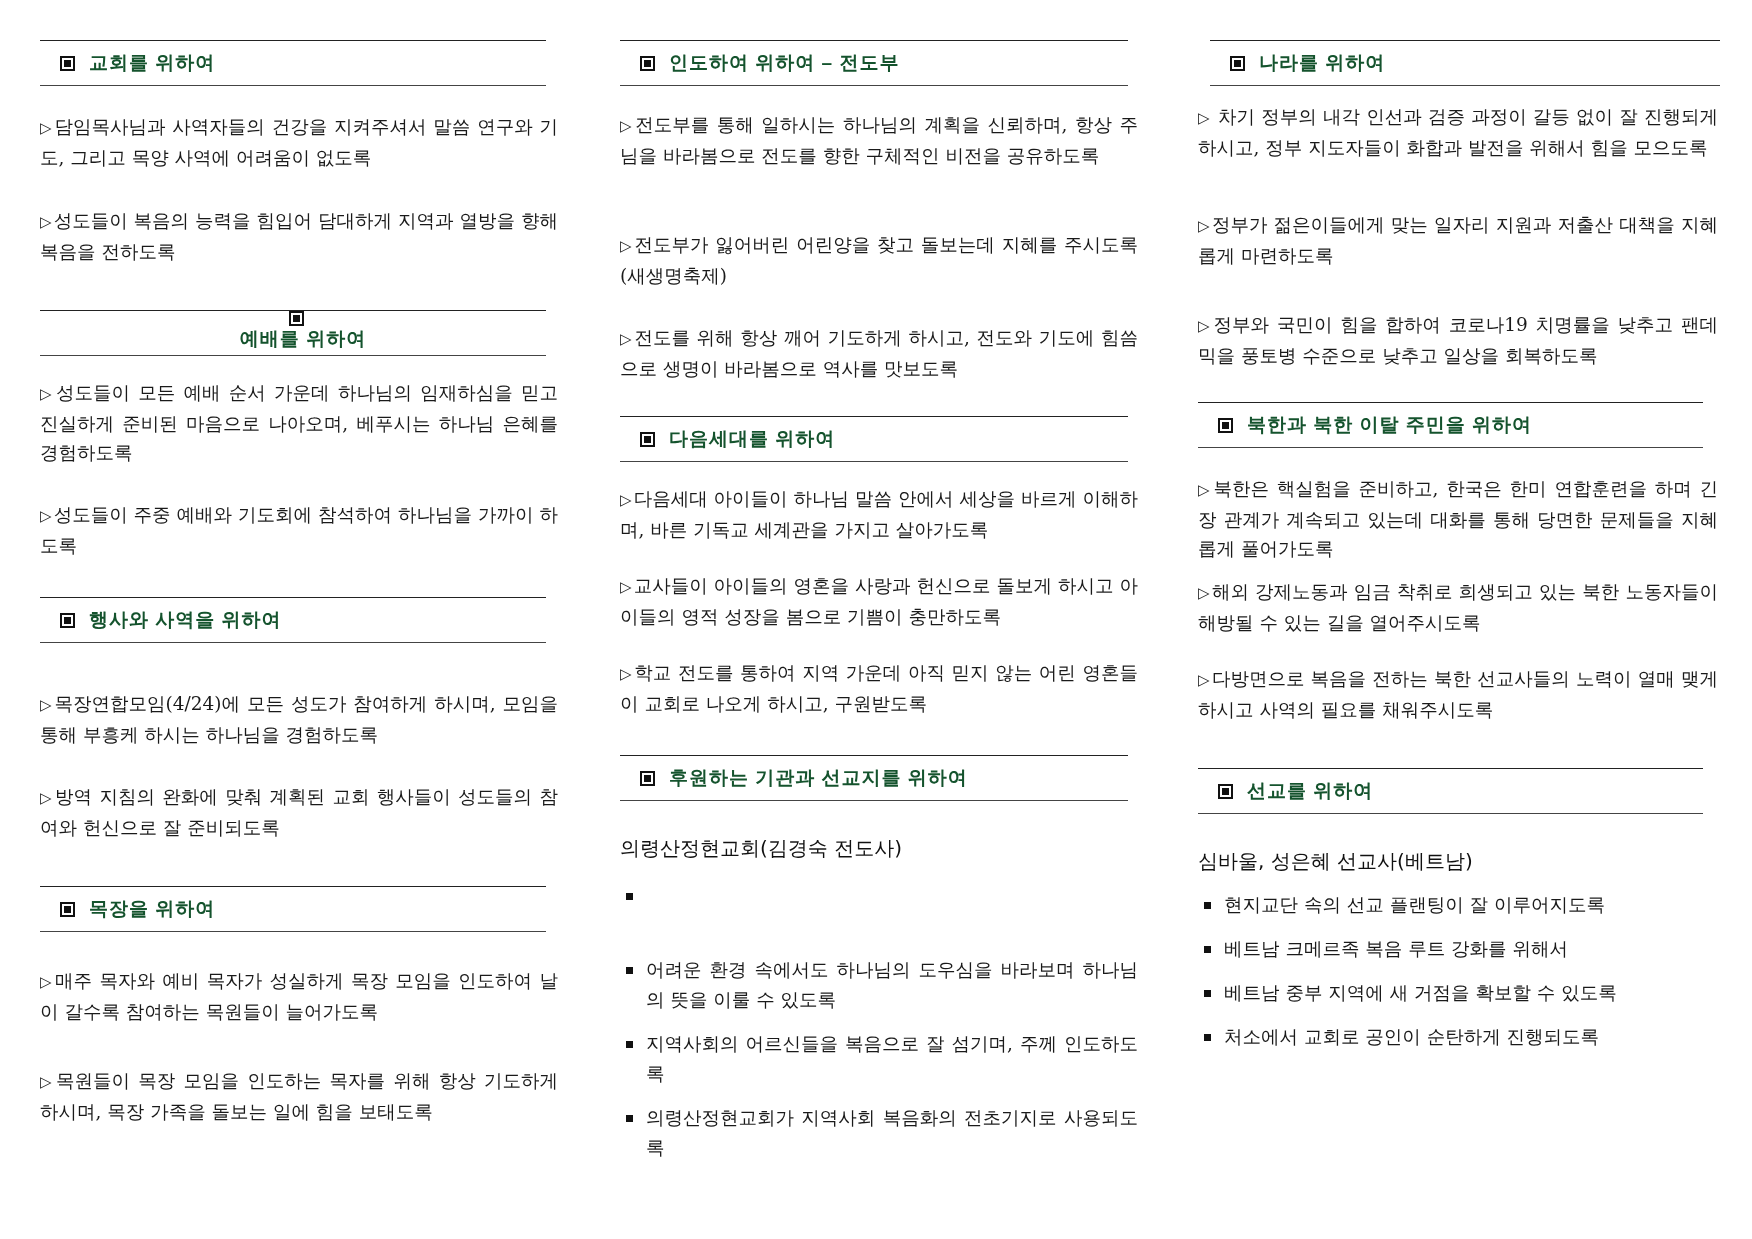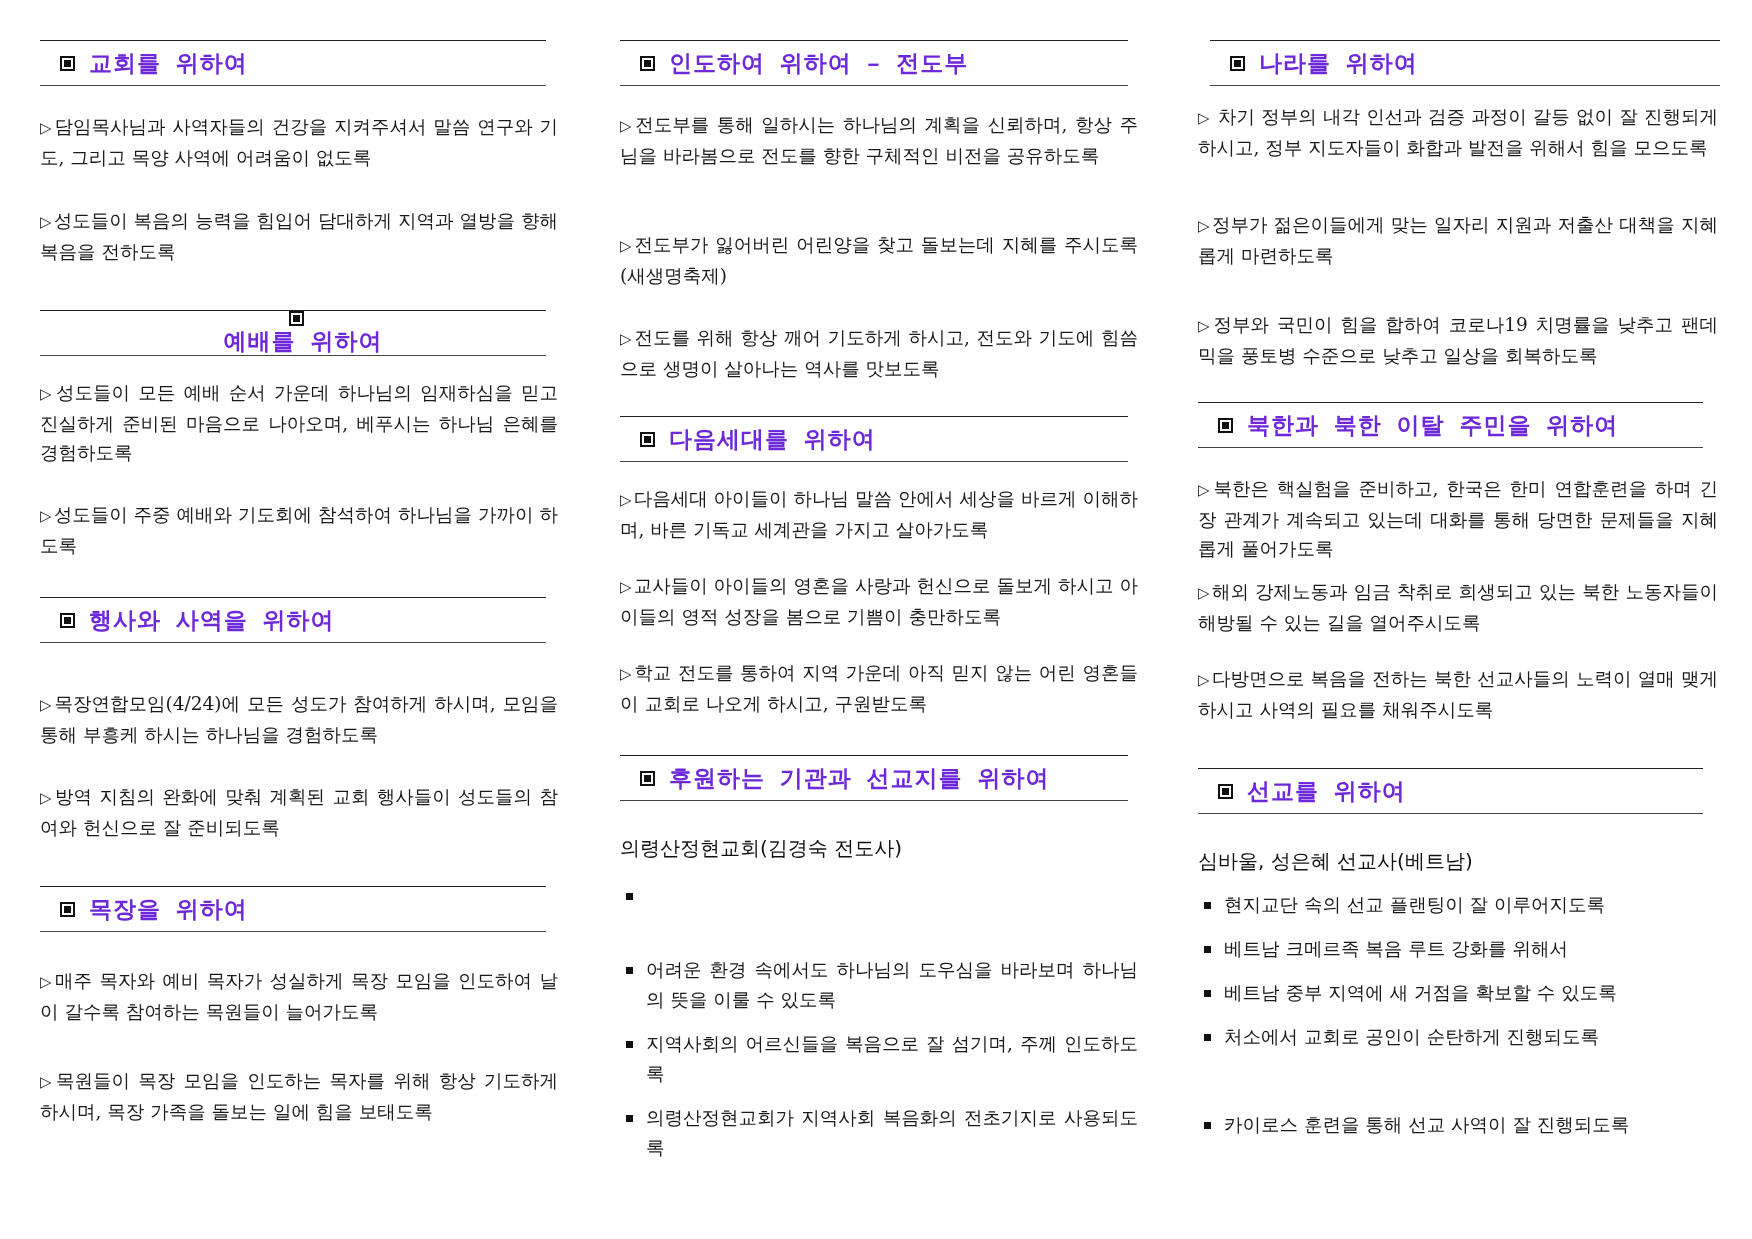--- a/index.html
+++ b/index.html
@@ -45,25 +45,25 @@
       margin-right: 14px;
       flex: none;
     }
     .heading .sq-icon::after {
       content: "";
       position: absolute;
       left: 2px; top: 2px; right: 2px; bottom: 2px;
       background: #111;
     }
     .heading .title {
-      font-family: Liberation Mono, monospace;
+      font-family: Liberation Sans, sans-serif;
       font-weight: bold;
-      font-size: 23px;
+      font-size: 19px;
       letter-spacing: 1px;
-      color: #6d28d9;
+      color: #14532d;
     }
 
     .item {
       position: absolute;
       left: 0;
       width: 100%;
       font-family: "DejaVu Serif", "Liberation Serif", serif;
       font-size: 18.5px;
       line-height: 29px;
       text-align: justify;
@@ -171,21 +171,21 @@
       <span class="sq-icon"></span>
       <span class="title">인도하여 위하여 – 전도부</span>
     </div>
     <div class="item" style="top:70px;">
       <span class="tri">▷</span><span>전도부를 통해 일하시는 하나님의 계획을 신뢰하며, 항상 주님을 바라봄으로 전도를 향한 구체적인 비전을 공유하도록</span>
     </div>
     <div class="item" style="top:190px;">
       <span class="tri">▷</span><span>전도부가 잃어버린 어린양을 찾고 돌보는데 지혜를 주시도록(새생명축제)</span>
     </div>
     <div class="item" style="top:283px;">
-      <span class="tri">▷</span><span>전도를 위해 항상 깨어 기도하게 하시고, 전도와 기도에 힘씀으로 생명이 살아나는 역사를 맛보도록</span>
+      <span class="tri">▷</span><span>전도를 위해 항상 깨어 기도하게 하시고, 전도와 기도에 힘씀으로 생명이 바라봄으로 역사를 맛보도록</span>
     </div>
   </div>
 
   <div class="section" style="top:416px;">
     <div class="heading" style="width:508px;">
       <span class="sq-icon"></span>
       <span class="title">다음세대를 위하여</span>
     </div>
     <div class="item" style="top:68px;">
       <span class="tri">▷</span><span>다음세대 아이들이 하나님 말씀 안에서 세상을 바르게 이해하며, 바른 기독교 세계관을 가지고 살아가도록</span>
@@ -264,17 +264,14 @@
     </div>
     <div class="bullet" style="top:166px;">
       <span class="sqb"></span><span>베트남 크메르족 복음 루트 강화를 위해서</span>
     </div>
     <div class="bullet" style="top:210px;">
       <span class="sqb"></span><span>베트남 중부 지역에 새 거점을 확보할 수 있도록</span>
     </div>
     <div class="bullet" style="top:254px;">
       <span class="sqb"></span><span>처소에서 교회로 공인이 순탄하게 진행되도록</span>
     </div>
-    <div class="bullet" style="top:342px;">
-      <span class="sqb"></span><span>카이로스 훈련을 통해 선교 사역이 잘 진행되도록</span>
-    </div>
   </div>
 </div>
 
 </body></html>

